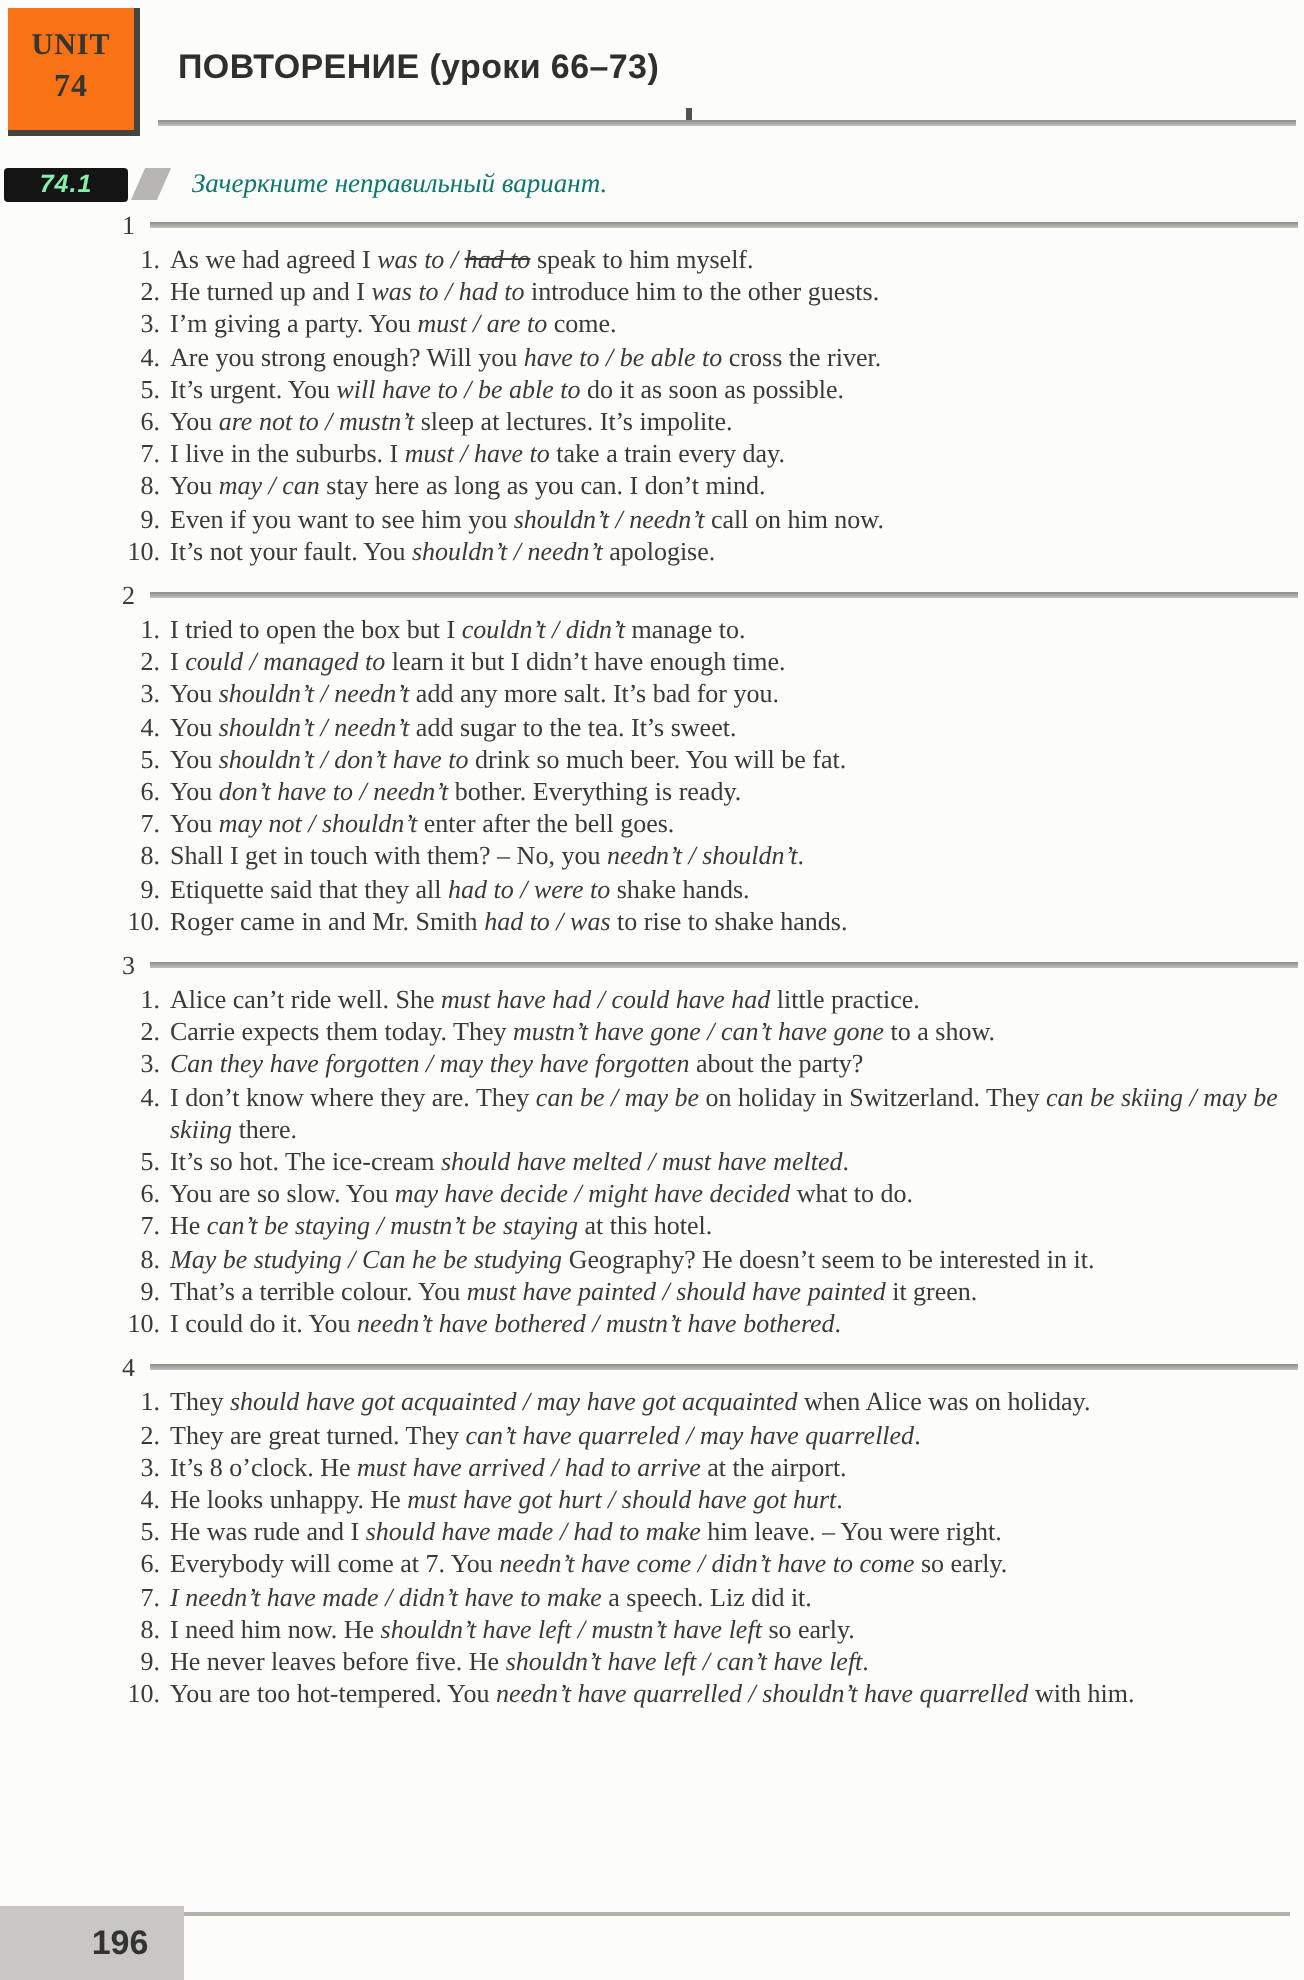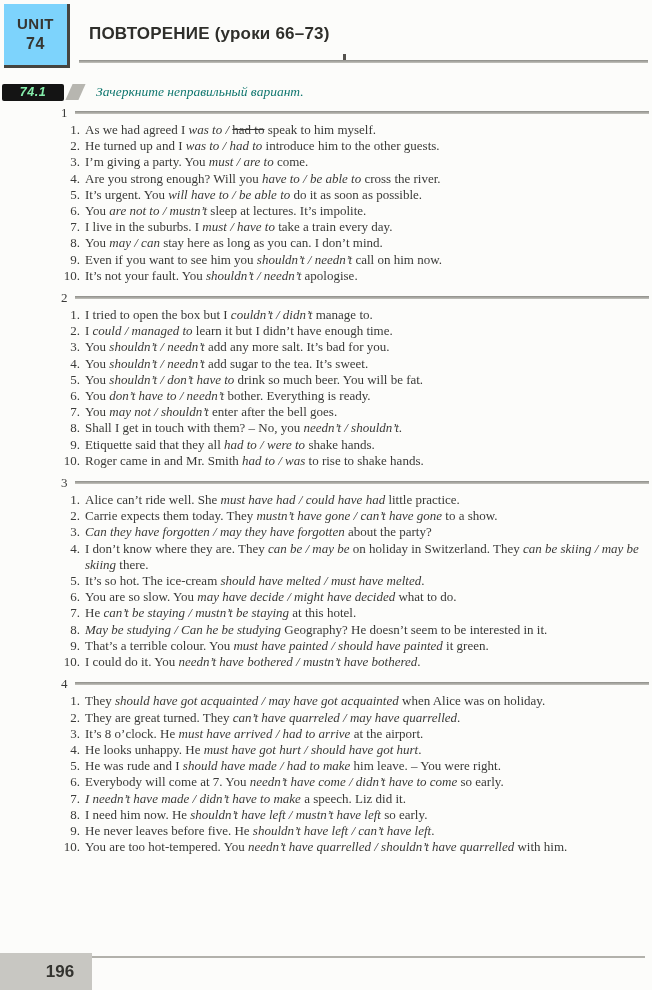--- a/index.html
+++ b/index.html
@@ -4,24 +4,24 @@
 <style>
   html,body { margin:0; padding:0; background:#e8e8e6; }
   .page {
     position:relative; width:652px; height:990px; margin:0 auto;
     background:#fcfcfa; overflow:hidden;
     font-family:"Liberation Serif", serif; color:#3a3a38;
   }
   
   .unit-box {
     position:absolute; left:4px; top:4px; width:63px; height:61px;
-    background:#7dd3fc;
+    background:#f97316;
     border-right:3px solid #46443f; border-bottom:3px solid #46443f;
     display:flex; flex-direction:column; align-items:center; justify-content:center;
-    font-family:Liberation Sans, sans-serif; font-weight:bold;
+    font-family:Liberation Serif, serif; font-weight:bold;
     color:#363631; font-size:15px; line-height:1.3; letter-spacing:0.5px;
   }
   .unit-box .unit-num { font-size:16px; }
   .title {
     position:absolute; left:86px; top:21px; margin:3px;
     font-family:"Liberation Sans", sans-serif; font-size:17px; font-weight:bold;
     color:#2f2f2b; letter-spacing:0.2px;
   }
   .title-rule {
     position:absolute; left:79px; top:60px; width:569px; height:3px;
@@ -48,21 +48,21 @@
   .section-rule {
     flex:1; height:3px; margin-left:7px; margin-right:3px;
     background:linear-gradient(to bottom,#8d8d88,#c3c2bc);
   }
   .item-list { padding-top:2px; }
   .item { display:flex; font-size:13px; line-height:16.2px; color:#3a3a38; }
   .item-num { flex:0 0 80px; text-align:right; padding-right:5px; }
   .item-text { flex:1; padding-right:4px; }
   .seg-n { font-style:normal; }
   .seg-i { font-style:italic; }
-  .seg-s { text-decoration:line-through; }
+  .seg-s { font-style:italic; text-decoration:line-through; }
 
   
   .footer-rule { position:absolute; left:79px; top:956px; width:566px; height:2px; background:#b2b1ab; }
   .page-num-box {
     position:absolute; left:0; top:953px; width:64px; height:37px;
     background:#c8c7c2; display:flex; align-items:center; justify-content:center;
     font-family:"Liberation Sans", sans-serif; font-weight:bold; font-size:17px; color:#33332f;padding-left:28px;
   }
 </style>
 </head>

